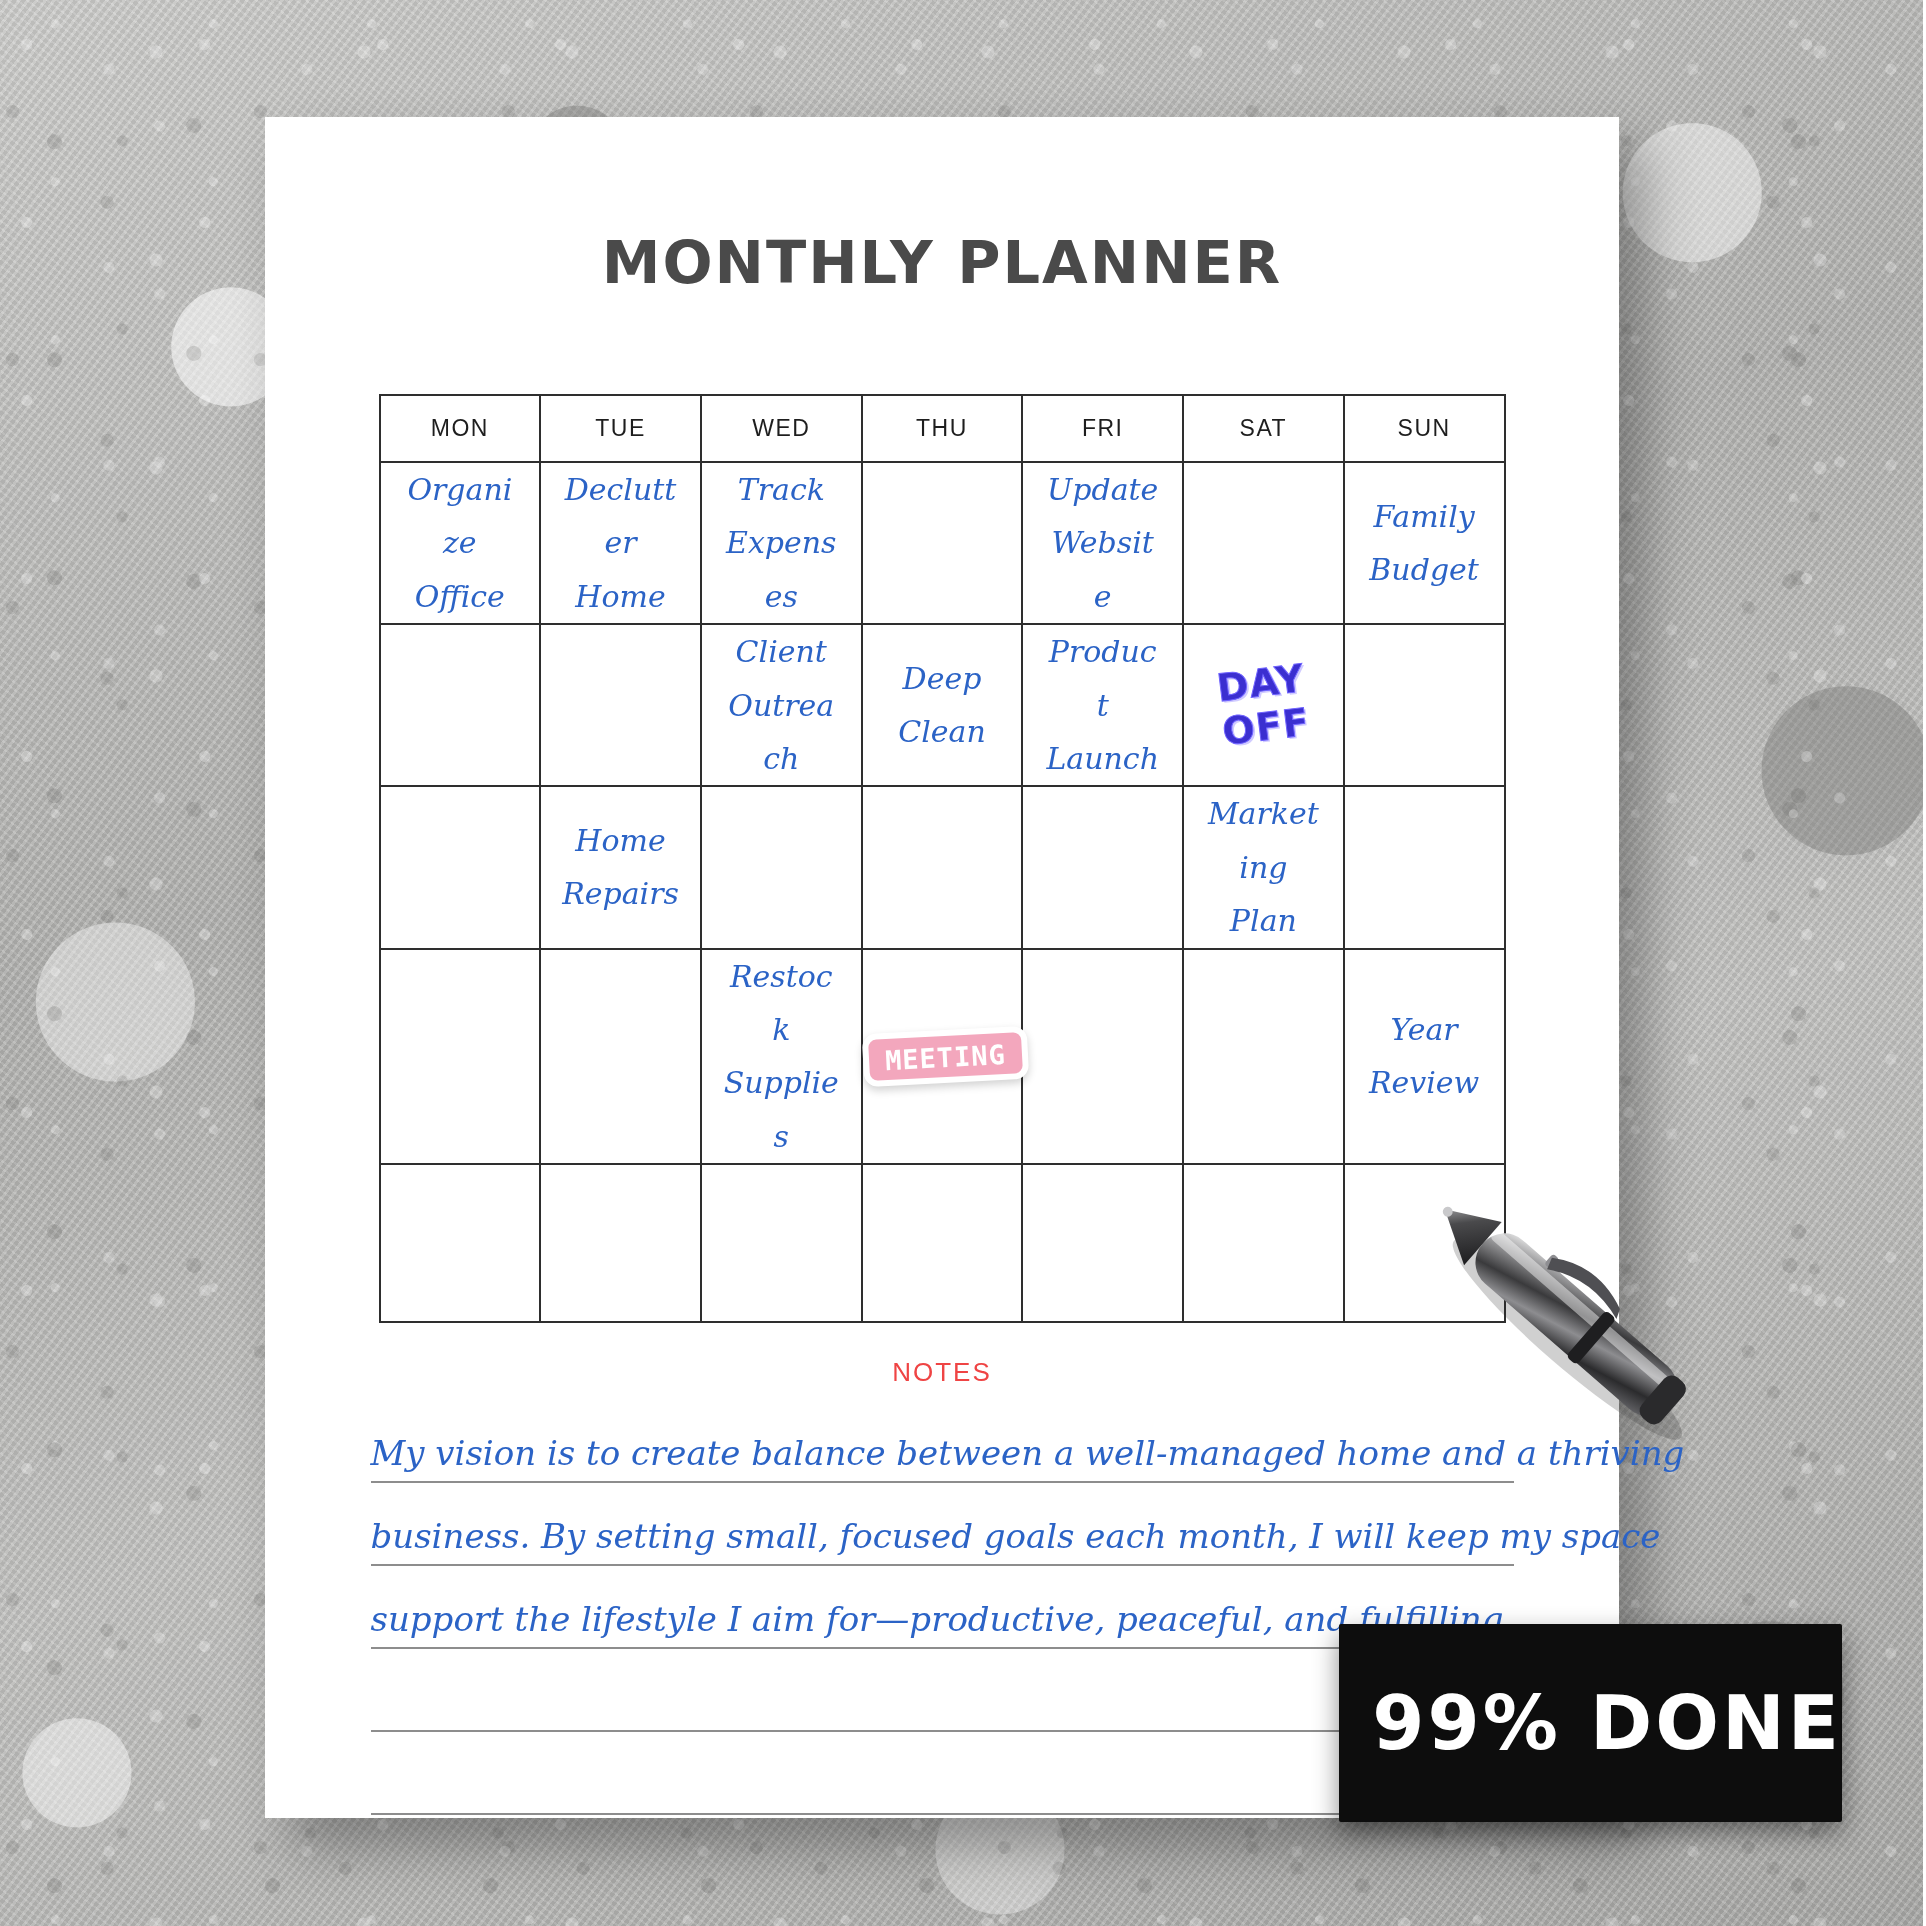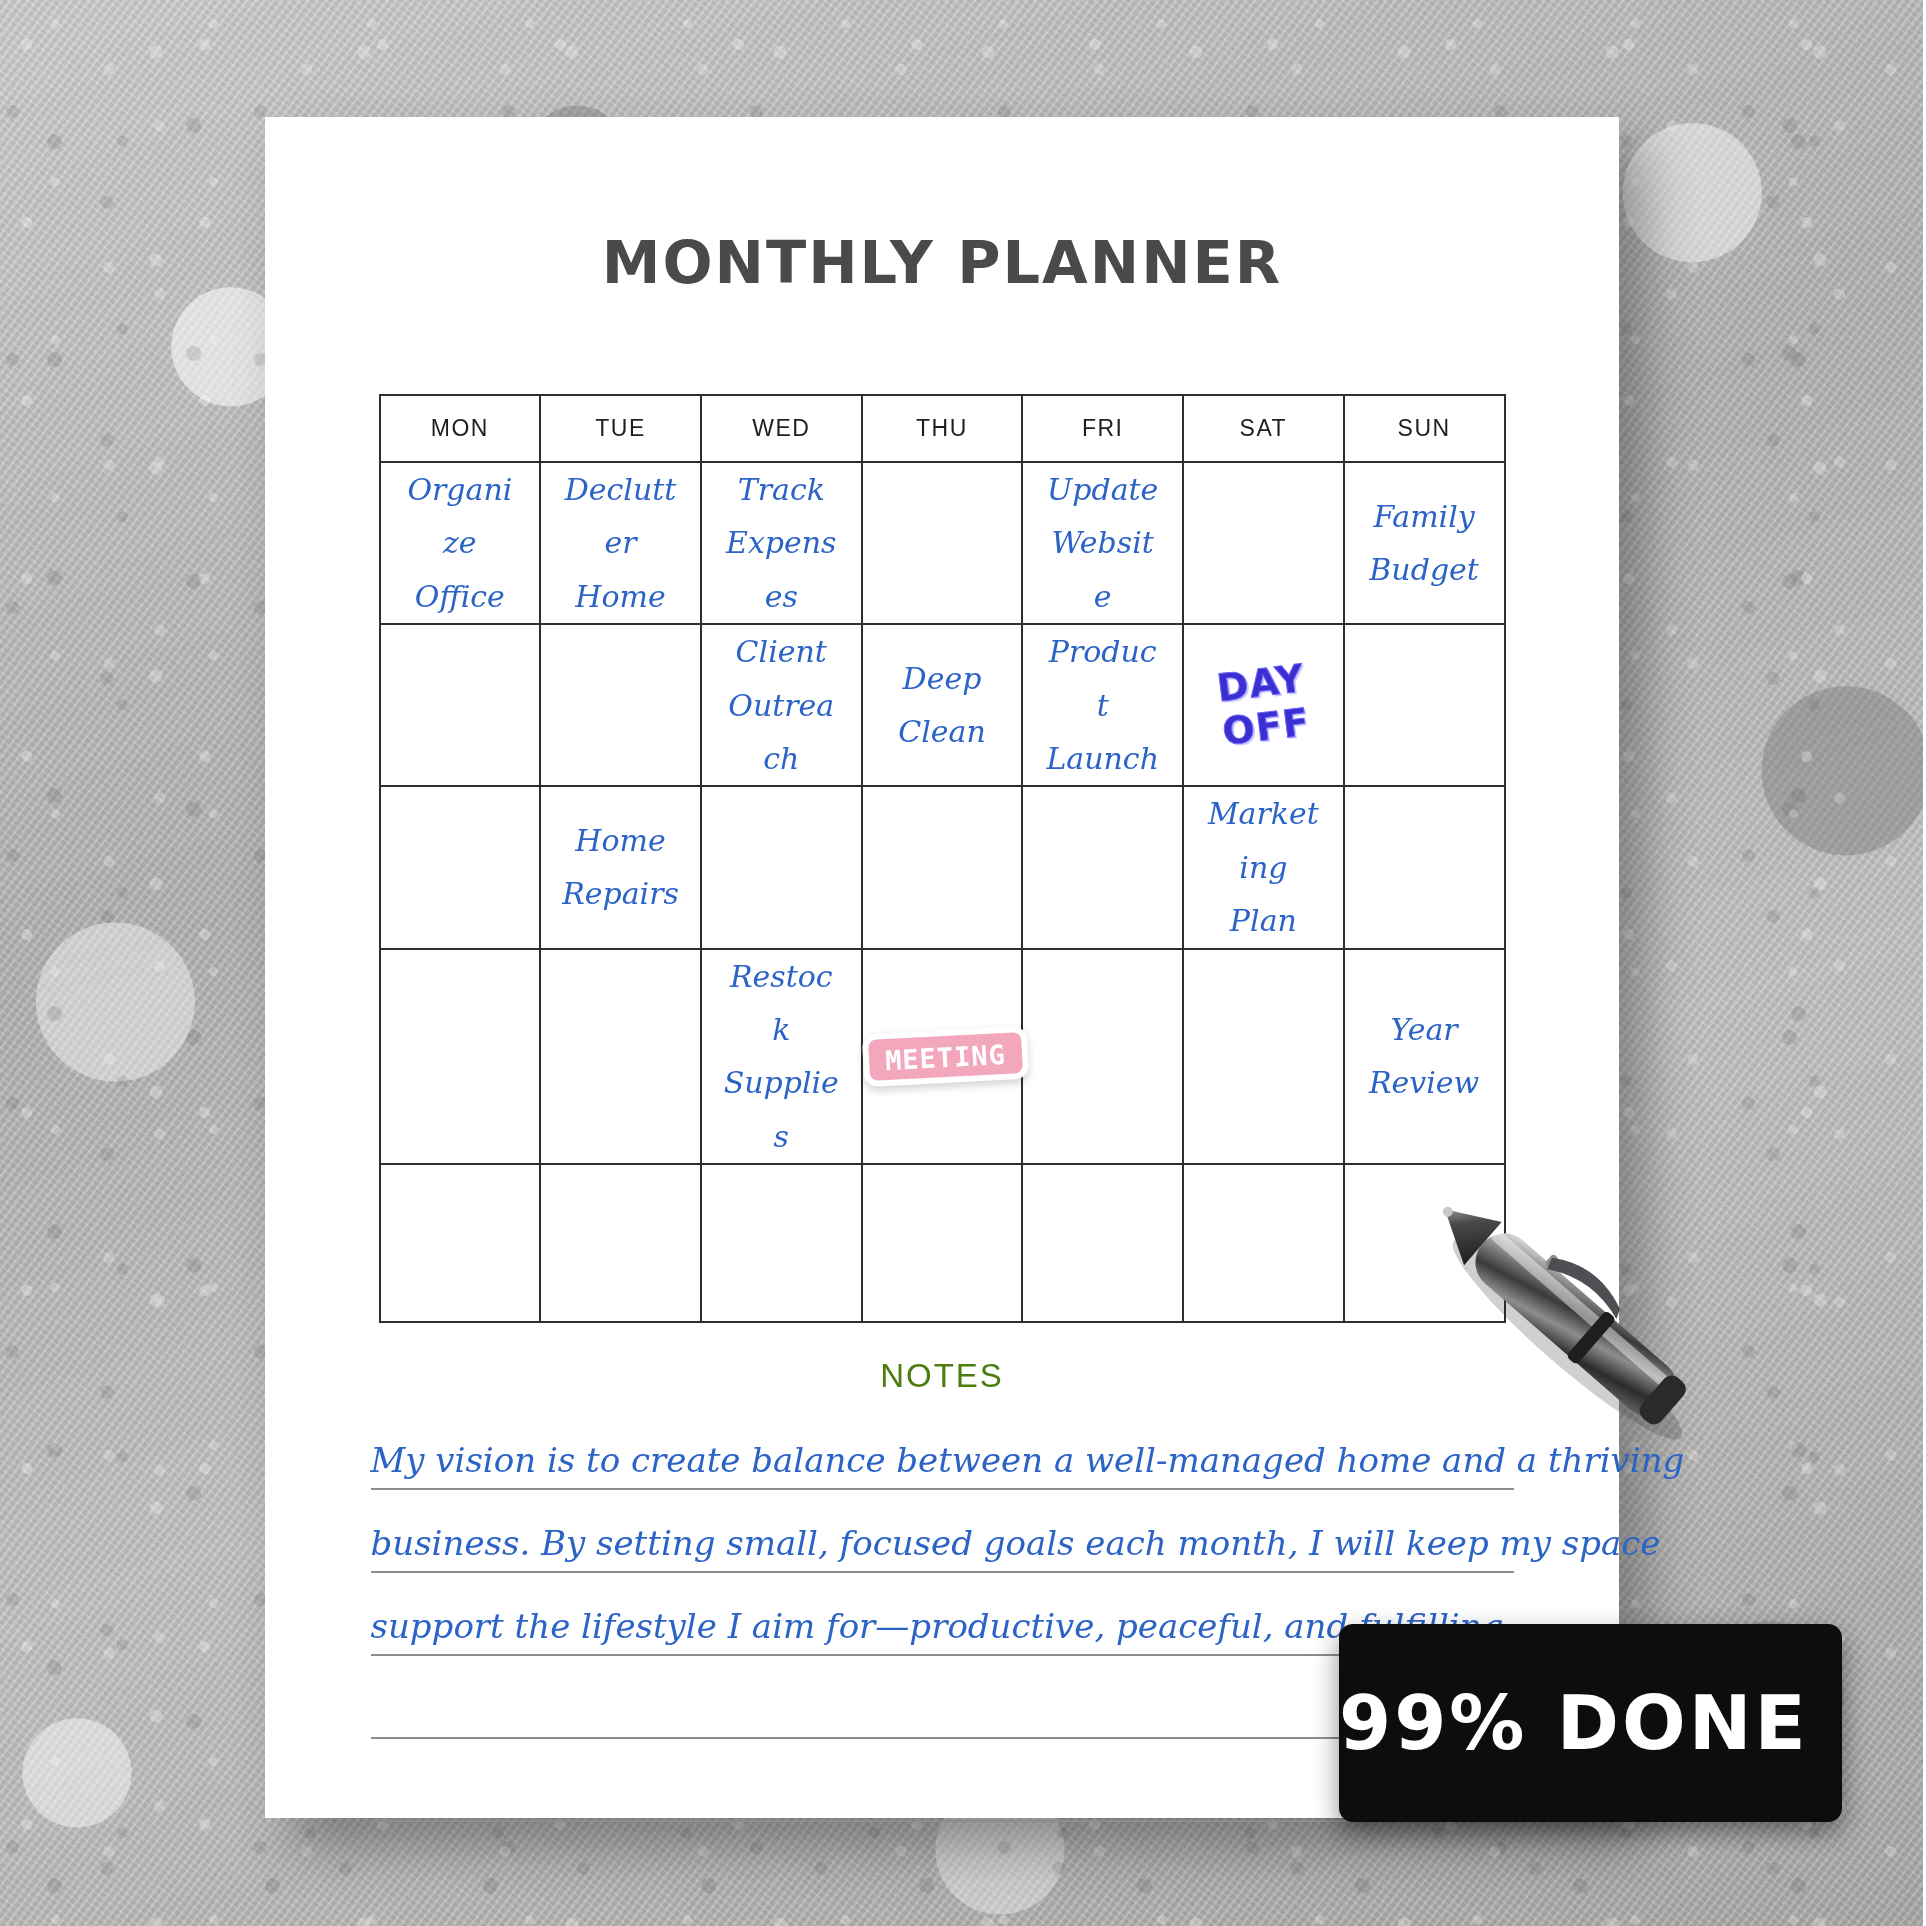--- a/index.html
+++ b/index.html
@@ -134,23 +134,23 @@
     font-family: "DejaVu Sans Mono", monospace;
     font-weight: bold;
     font-size: 27px;
     letter-spacing: 1px;
     color: #ffffff;
   }
 
   
   #notes-title {
     text-align: center;
-    font-size: 33px;
+    font-size: 26px;
     letter-spacing: 2px;
-    color: #4d7c0f;
+    color: #ef4444;
     margin-top: 34px;
   }
   #notes-area {
     width: 1143px;
     margin: 12px auto 0 auto;
   }
   .note-line {
     position: relative;
     height: 81px;
     border-bottom: 2px solid #8d8d8d;
@@ -178,24 +178,24 @@
   }
 
   
   #badge {
     position: absolute;
     left: 1339px;
     top: 1624px;
     width: 503px;
     height: 198px;
     background: #0d0d0d;
-    border-radius: 14px;
+    border-radius: 2px;
     display: flex;
     align-items: center;
-    justify-content: flex-start;
+    justify-content: flex-end;
     box-shadow: 0 10px 26px rgba(0,0,0,.45);
   }
   #badge-text {
     color: #ffffff;
     font-family: "DejaVu Sans", sans-serif;
     font-weight: bold;
     font-size: 75px;
     letter-spacing: 3px;
   }
 </style>

